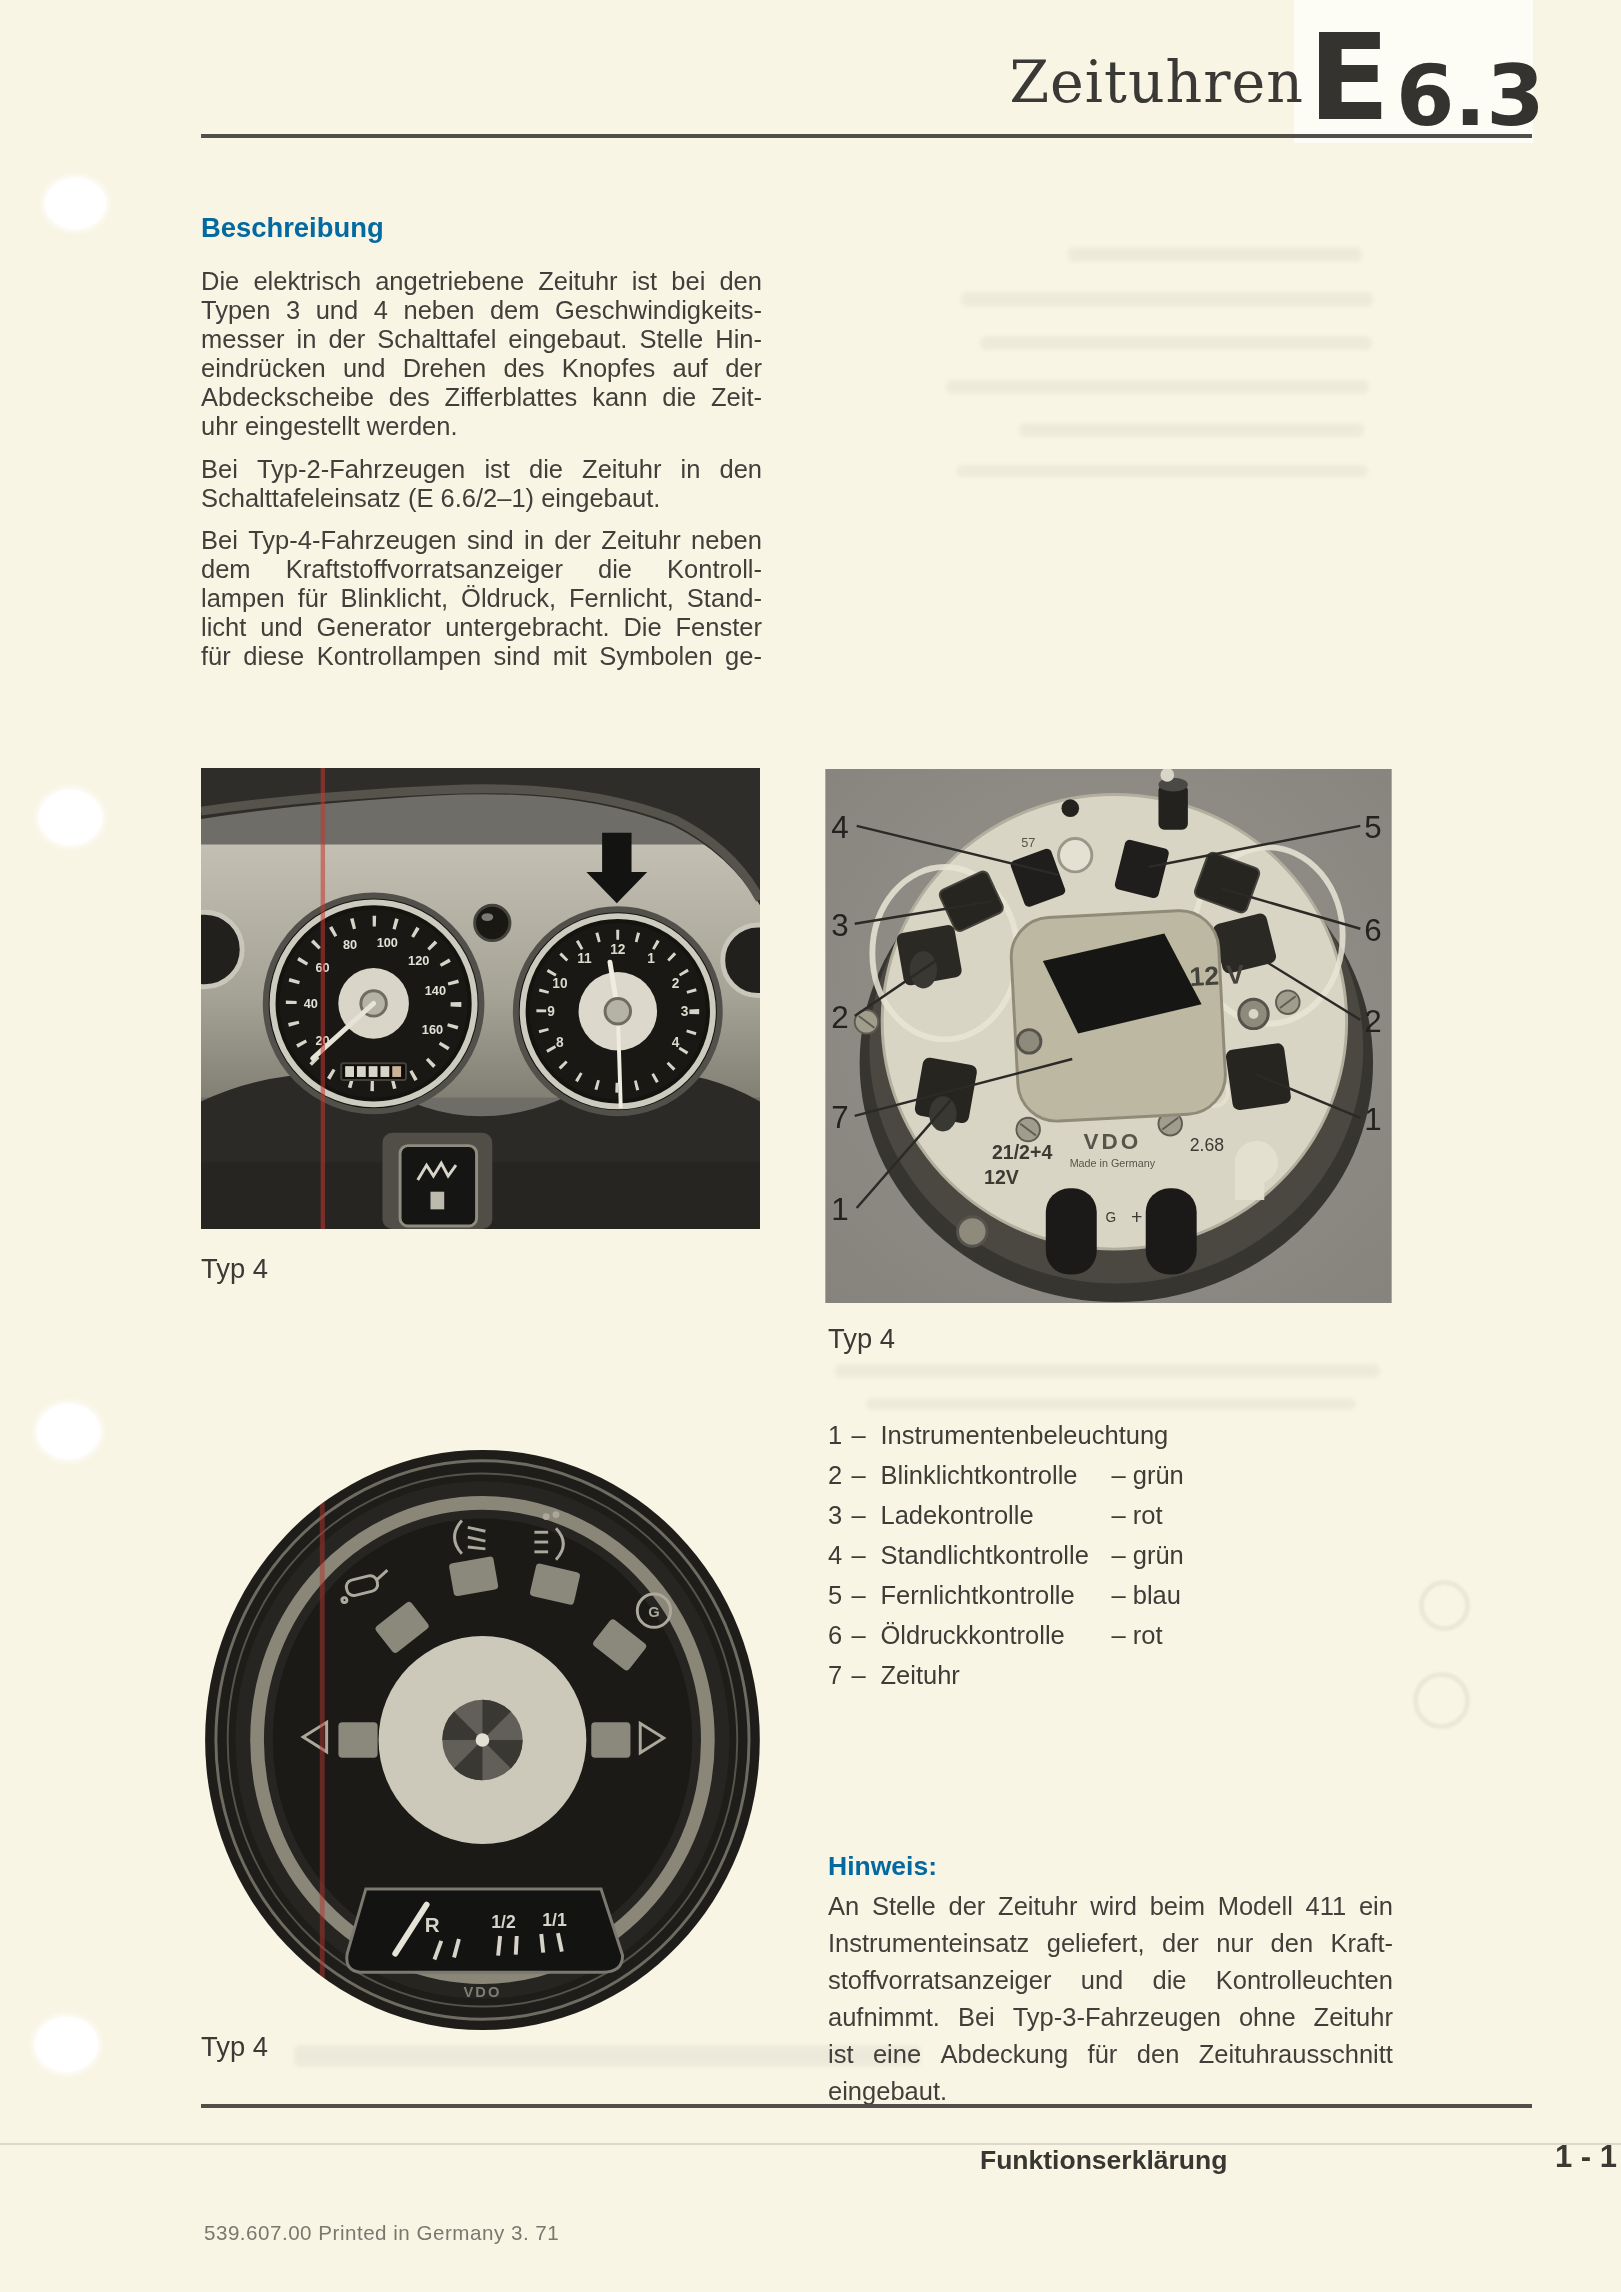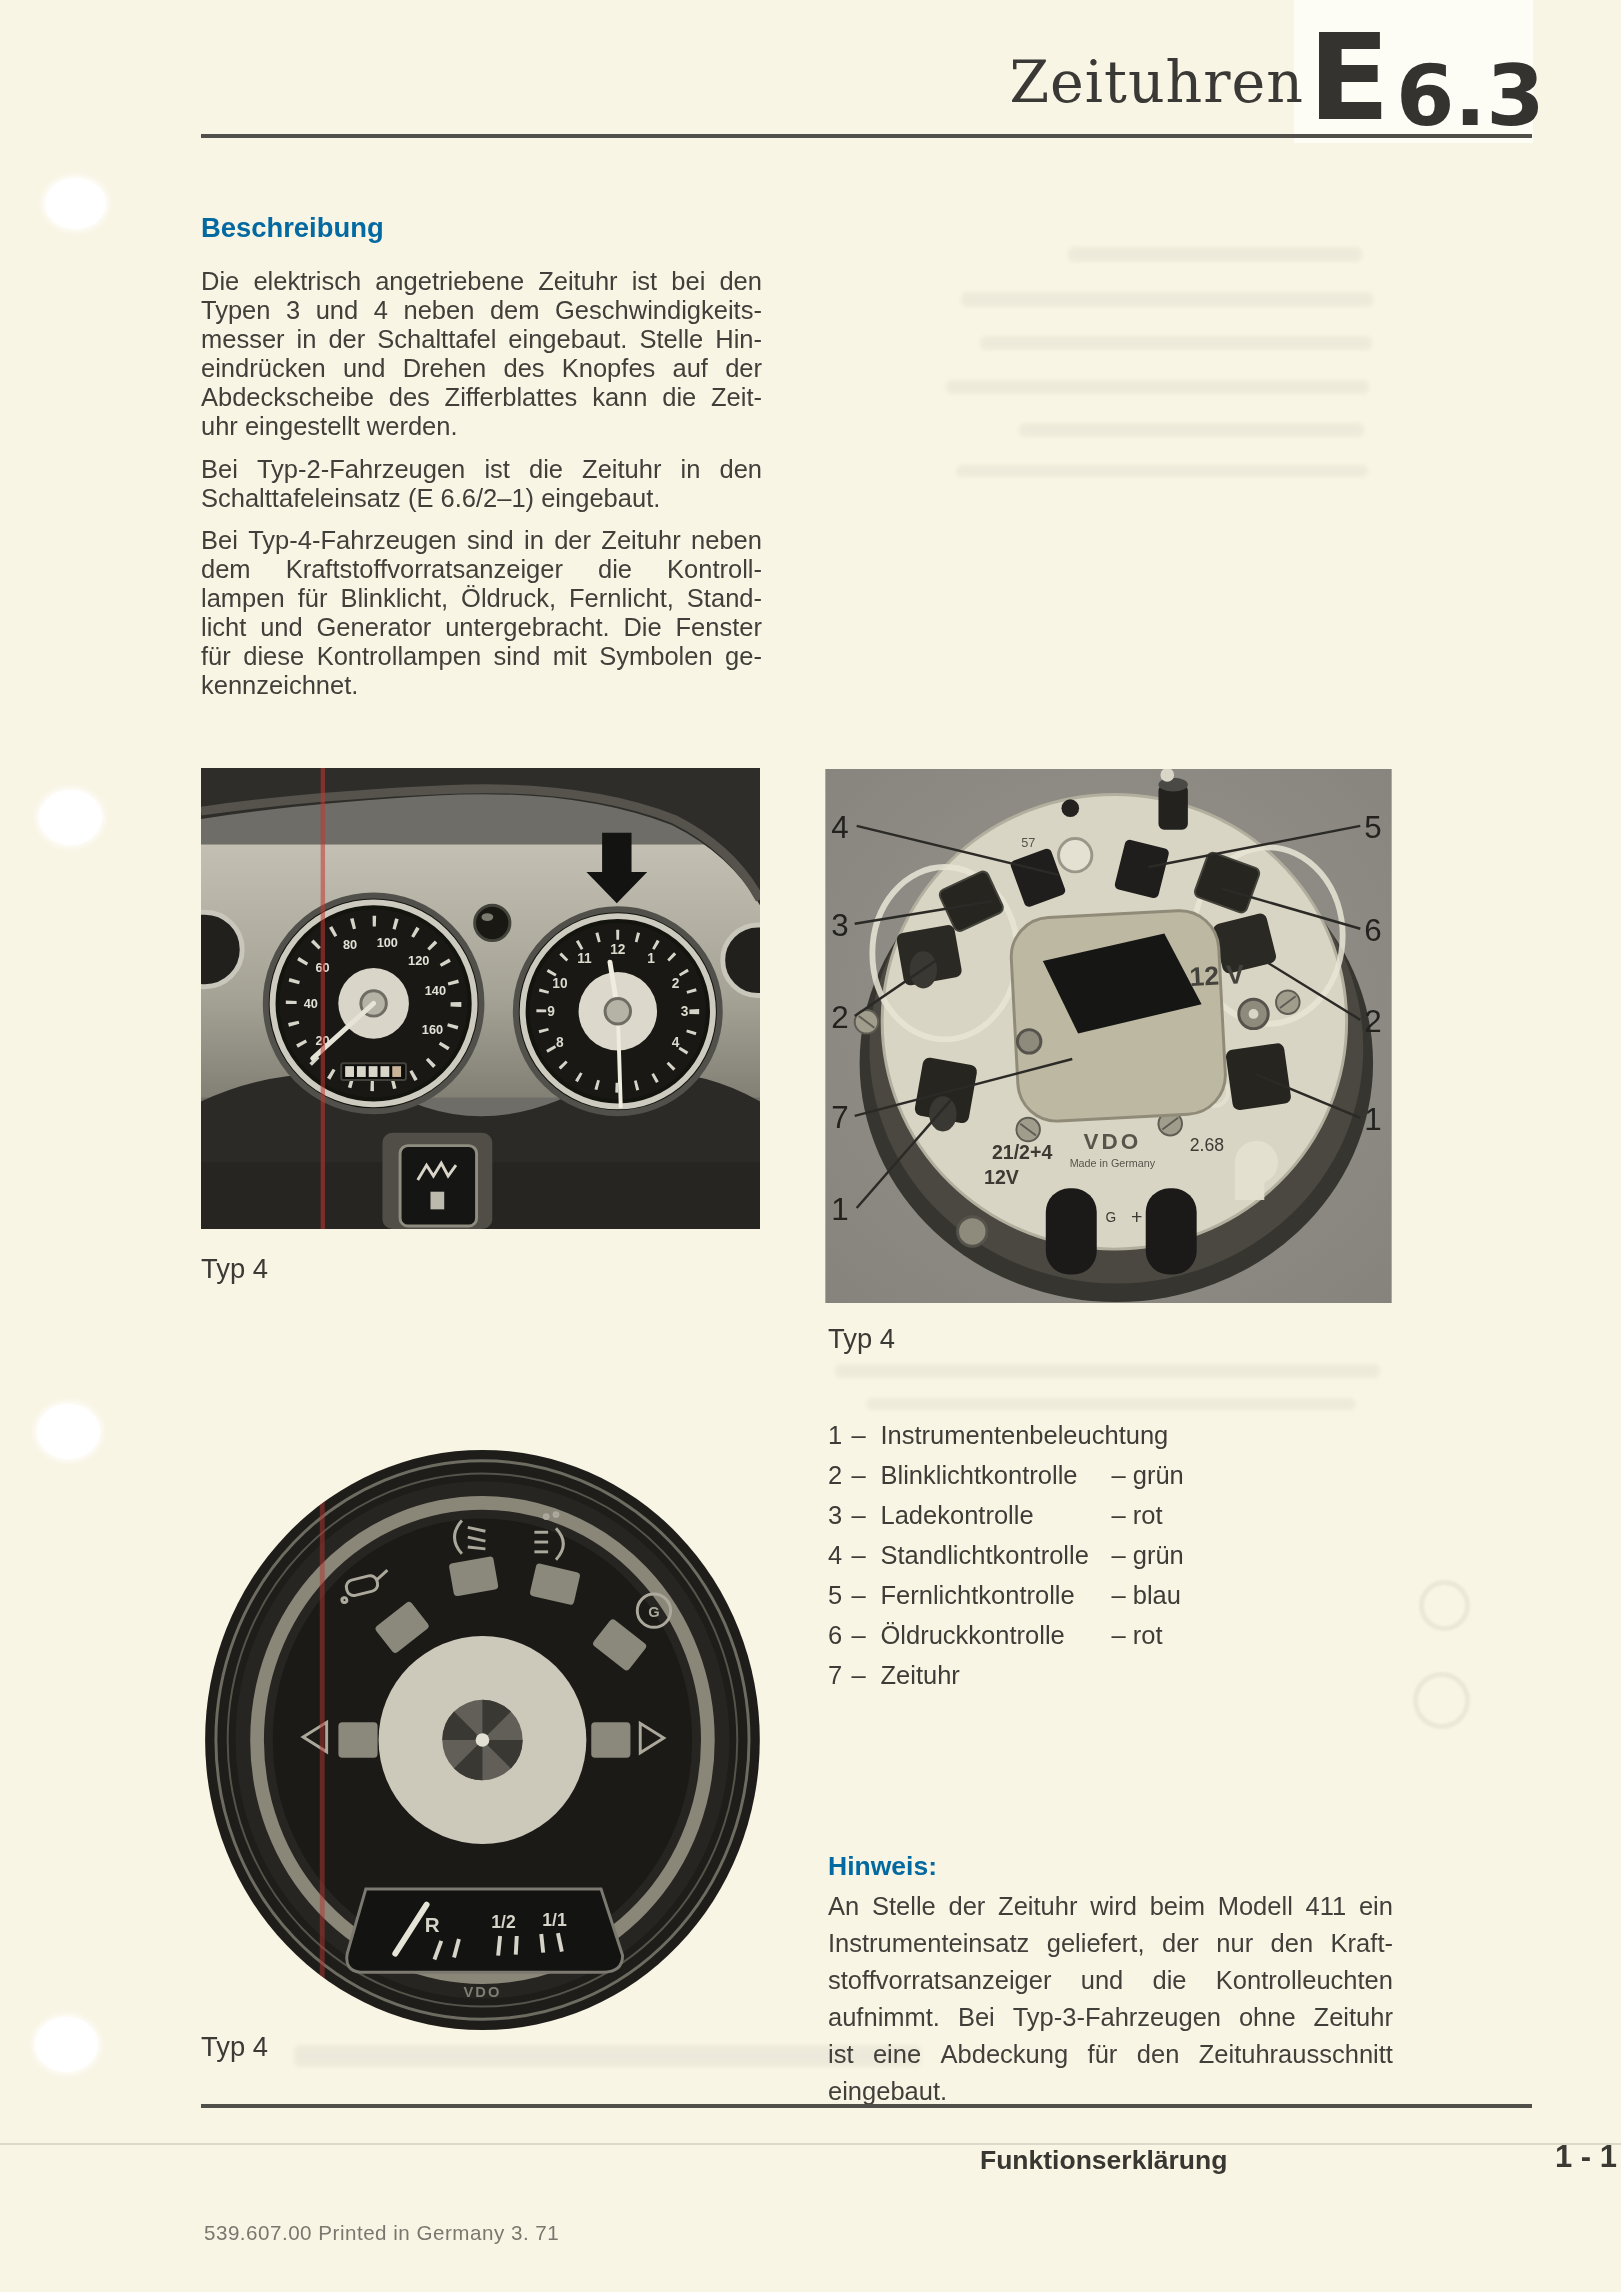--- a/index.html
+++ b/index.html
@@ -178,21 +178,20 @@
       </div>
       <div class="jline">
         <span>für</span>
         <span>diese</span>
         <span>Kontrollampen</span>
         <span>sind</span>
         <span>mit</span>
         <span>Symbolen</span>
         <span>ge-</span>
       </div>
-      <div class="jline last">kennzeichnet.</div>
     </div>
 
   <svg class="photo" style="left:201px; top:768px;" width="559" height="461" viewBox="0 0 570 470">
     <defs>
       <linearGradient id="panelG" x1="0" y1="0" x2="0" y2="1">
         <stop offset="0" stop-color="#c3c0b3"></stop>
           <stop offset="0.6" stop-color="#a5a296"></stop>
           <stop offset="1" stop-color="#827f74"></stop>
       </linearGradient>
     </defs>

